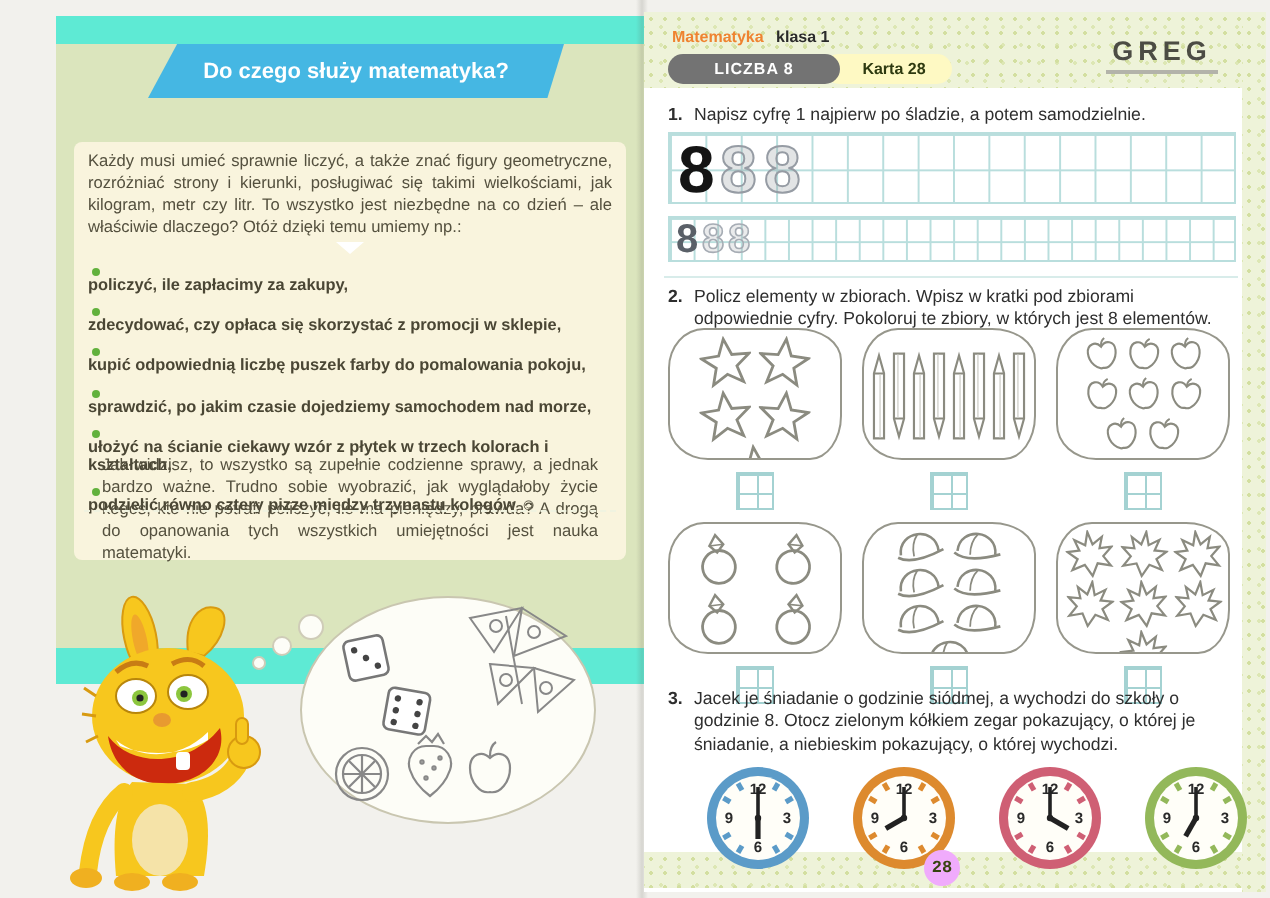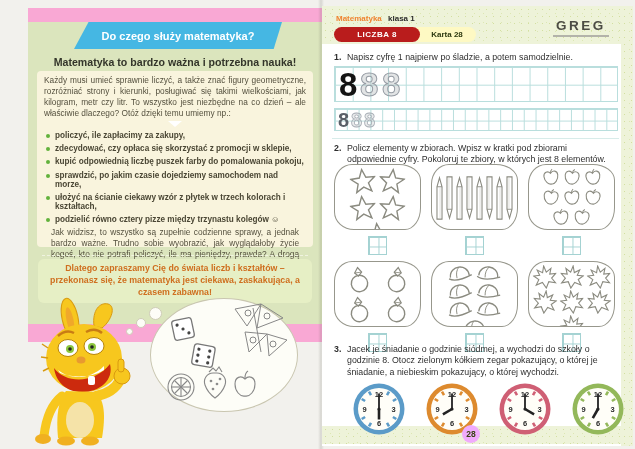--- a/index.html
+++ b/index.html
@@ -1,33 +1,33 @@
 <!DOCTYPE html>
 <html><head>
 <meta charset="utf-8">
 <style>
   html,body{margin:0;padding:0;background:#e9e8e4;}
   *{box-sizing:border-box;}
   #canvas{position:relative;width:635px;height:449px;background:#f2f1ed;overflow:hidden;
           font-family:"Liberation Sans",sans-serif;}
   
-  .page-left{position:absolute;left:28px;top:8px;width:294px;height:334px;background:#f9a8d4;}
+  .page-left{position:absolute;left:28px;top:8px;width:294px;height:334px;background:#5eead4;}
   .green-area{position:absolute;left:0;top:14px;right:0;bottom:18px;background:#dbe5bd;}
   .banner{position:absolute;left:46px;top:14px;width:208px;height:27px;background:#45b7e3;
           clip-path:polygon(7% 0,100% 0,96% 100%,0 100%);display:flex;align-items:center;justify-content:center;}
   .banner span{color:#fff;font-weight:bold;font-size:11px;}
   .lp-heading{position:absolute;left:0;right:0;top:48px;text-align:center;font-weight:bold;
               font-size:10.6px;color:#33352a;}
   .cream-box{position:absolute;left:9px;right:9px;top:63px;background:#f9f4dd;border-radius:4px;
              padding:4px 7px 19px 7px;}
   .intro{font-size:8.3px;color:#54503e;line-height:1.32;text-align:justify;margin:0;}
   .down-arrow{width:0;height:0;border-left:7px solid transparent;border-right:7px solid transparent;
               border-top:6px solid #fff;margin:2px auto 1px auto;}
   .bullets{list-style:none;margin:0;padding:0;}
-  .bullets li{display:flex;align-items:flex-start;margin:4.2px 0;font-size:8.2px;font-weight:bold;color:#4a4634;}
+  .bullets li{display:flex;align-items:flex-start;margin:4.2px 0;font-size:8.2px;font-weight:bold;color:#4a4634;flex-direction:column;}
   .bullets .dot{flex:none;width:4px;height:4px;border-radius:50%;background:#62b13c;margin:3px 5px 0 2px;}
   .outro{position:absolute;left:11px;right:11px;top:207px;font-size:8.3px;color:#54503e;
          line-height:1.32;text-align:justify;margin:12px;}
   .dashed-sep{position:absolute;left:14px;right:14px;top:247px;border-top:1.5px dashed #f0f3e0;}
   .invite-box{position:absolute;left:10px;right:10px;top:251px;background:#e6efc5;border-radius:6px;
               padding:4px 6px;text-align:center;font-size:8.8px;font-weight:bold;color:#cf6f1f;line-height:1.35;}
   .bubble{position:absolute;left:122px;top:290px;width:148px;height:114px;background:#fdfdf7;
           border:1.5px solid #c9c6b0;border-radius:50%;}
   .trail-dot{position:absolute;background:#fdfdf7;border:1px solid #cfccb8;border-radius:50%;}
   .td1{left:98px;top:320px;width:7px;height:7px;}
@@ -41,21 +41,21 @@
     background-size:7px 7px,9px 9px;background-position:0 0,4px 3px;}
   .top-band{position:absolute;left:0;right:0;top:0;height:38px;}
   .right-strip{position:absolute;right:0;top:0;bottom:0;width:12px;}
   .bottom-band{position:absolute;left:0;right:12px;bottom:2px;height:18px;}
   .series-line{position:absolute;left:14px;top:8px;font-size:8px;font-weight:bold;}
   .series-name{color:#ef8330;}
   .series-grade{color:#2b2b2b;margin-left:4px;}
   .pills{position:absolute;left:12px;top:21px;display:flex;align-items:center;}
   .pill{height:15px;border-radius:8px;display:flex;align-items:center;justify-content:center;
         font-size:8px;font-weight:bold;}
-  .pill-blue{width:86px;background:#b91c1c;color:#fff;letter-spacing:0.5px;z-index:2;}
+  .pill-blue{width:86px;background:#737373;color:#fff;letter-spacing:0.5px;z-index:2;}
   .pill-green{width:64px;background:#fef9c3;color:#2e3a10;margin-left:-8px;padding-left:6px;}
   .publisher{position:absolute;right:24px;top:12px;text-align:center;}
   .publisher .logo{font-size:13.5px;font-weight:bold;letter-spacing:2.5px;color:#4c4c44;}
   .publisher .tagline{width:56px;height:1.5px;background:#b3b3aa;margin:2px auto 0 auto;}
   .ex-line{position:absolute;left:12px;right:18px;display:flex;font-size:8.8px;color:#2e2e2e;line-height:1.3;}
   .ex-num{font-weight:bold;flex:none;width:13px;}
   .grid{position:absolute;left:12px;width:284px;border:1px solid #b9dedd;
         background-image:linear-gradient(to right,#b9dedd 1px,transparent 1px),
                          linear-gradient(to bottom,#b9dedd 1px,transparent 1px);}
   .grid-big{top:60px;height:36px;background-size:17.7px 17.7px;}
@@ -81,35 +81,34 @@
   .ring-box{gap:2px 14px;}
   .ans-row{display:flex;gap:10px;margin:6px 0 6px 0;}
   .ans-cell{width:88px;display:flex;justify-content:center;}
   .ans-box{width:19px;height:19px;border:1px solid #a4d2d2;
            background-image:linear-gradient(to right,#a4d2d2 1px,transparent 1px),
                             linear-gradient(to bottom,#a4d2d2 1px,transparent 1px);
            background-size:9.5px 9.5px;}
   #clocks-row{position:absolute;left:30px;top:376px;display:flex;gap:19px;}
   .page-circle{position:absolute;left:140px;bottom:3px;width:18px;height:18px;border-radius:50%;
                background:#f0abfc;color:#36430f;font-size:8.5px;font-weight:bold;
-               display:flex;align-items:center;justify-content:center;z-index:3;}
+               display:flex;align-items:center;justify-content:center;z-index:3;font-family:Liberation Mono, monospace;}
   .gutter{position:absolute;left:318px;top:0;width:6px;height:449px;
           background:linear-gradient(to right,rgba(0,0,0,0),rgba(90,90,80,0.18),rgba(0,0,0,0));}
 </style>
 </head>
 <body>
 
 <div id="canvas">
 
   <div class="page-left">
     <div class="green-area"></div>
     <div class="banner">
       <span>Do czego służy matematyka?</span>
     </div>
-    <div class="lp-heading">Matematyka to bardzo ważna i potrzebna nauka!</div>
     <div class="cream-box">
       <p class="intro">Każdy musi umieć sprawnie liczyć, a także znać figury geometryczne, rozróżniać strony i kierunki, posługiwać się takimi wielkościami, jak kilogram, metr czy litr. To wszystko jest niezbędne na co dzień – ale właściwie dlaczego? Otóż dzięki temu umiemy np.:</p>
       <div class="down-arrow"></div>
       <ul class="bullets">
           <li>
             <span class="dot"></span>
             <span>policzyć, ile zapłacimy za zakupy,</span>
           </li>
           <li>
             <span class="dot"></span>
@@ -128,21 +127,20 @@
             <span>ułożyć na ścianie ciekawy wzór z płytek w trzech kolorach i kształtach,</span>
           </li>
           <li>
             <span class="dot"></span>
             <span>podzielić równo cztery pizze między trzynastu kolegów ☺</span>
           </li>
         </ul>
     </div>
     <p class="outro">Jak widzisz, to wszystko są zupełnie codzienne sprawy, a jednak bardzo ważne. Trudno sobie wyobrazić, jak wyglądałoby życie kogoś, kto nie potrafi policzyć, ile ma pieniędzy, prawda? A drogą do opanowania tych wszystkich umiejętności jest nauka matematyki.</p>
     <div class="dashed-sep"></div>
-    <div class="invite-box">Dlatego zapraszamy Cię do świata liczb i kształtów – przekonasz się, że matematyka jest ciekawa, zaskakująca, a czasem zabawna!</div>
 
     <div class="trail-dot td1"></div>
     <div class="trail-dot td2"></div>
     <div class="trail-dot td3"></div>
 
     <div class="bubble">
       <svg width="145" height="111" viewBox="0 0 145 111">
         <g>
           <g transform="rotate(-12 32 30)">
             <rect x="22" y="20" width="20" height="20" rx="3" fill="#fff" stroke="#777" stroke-width="1.3"></rect>

